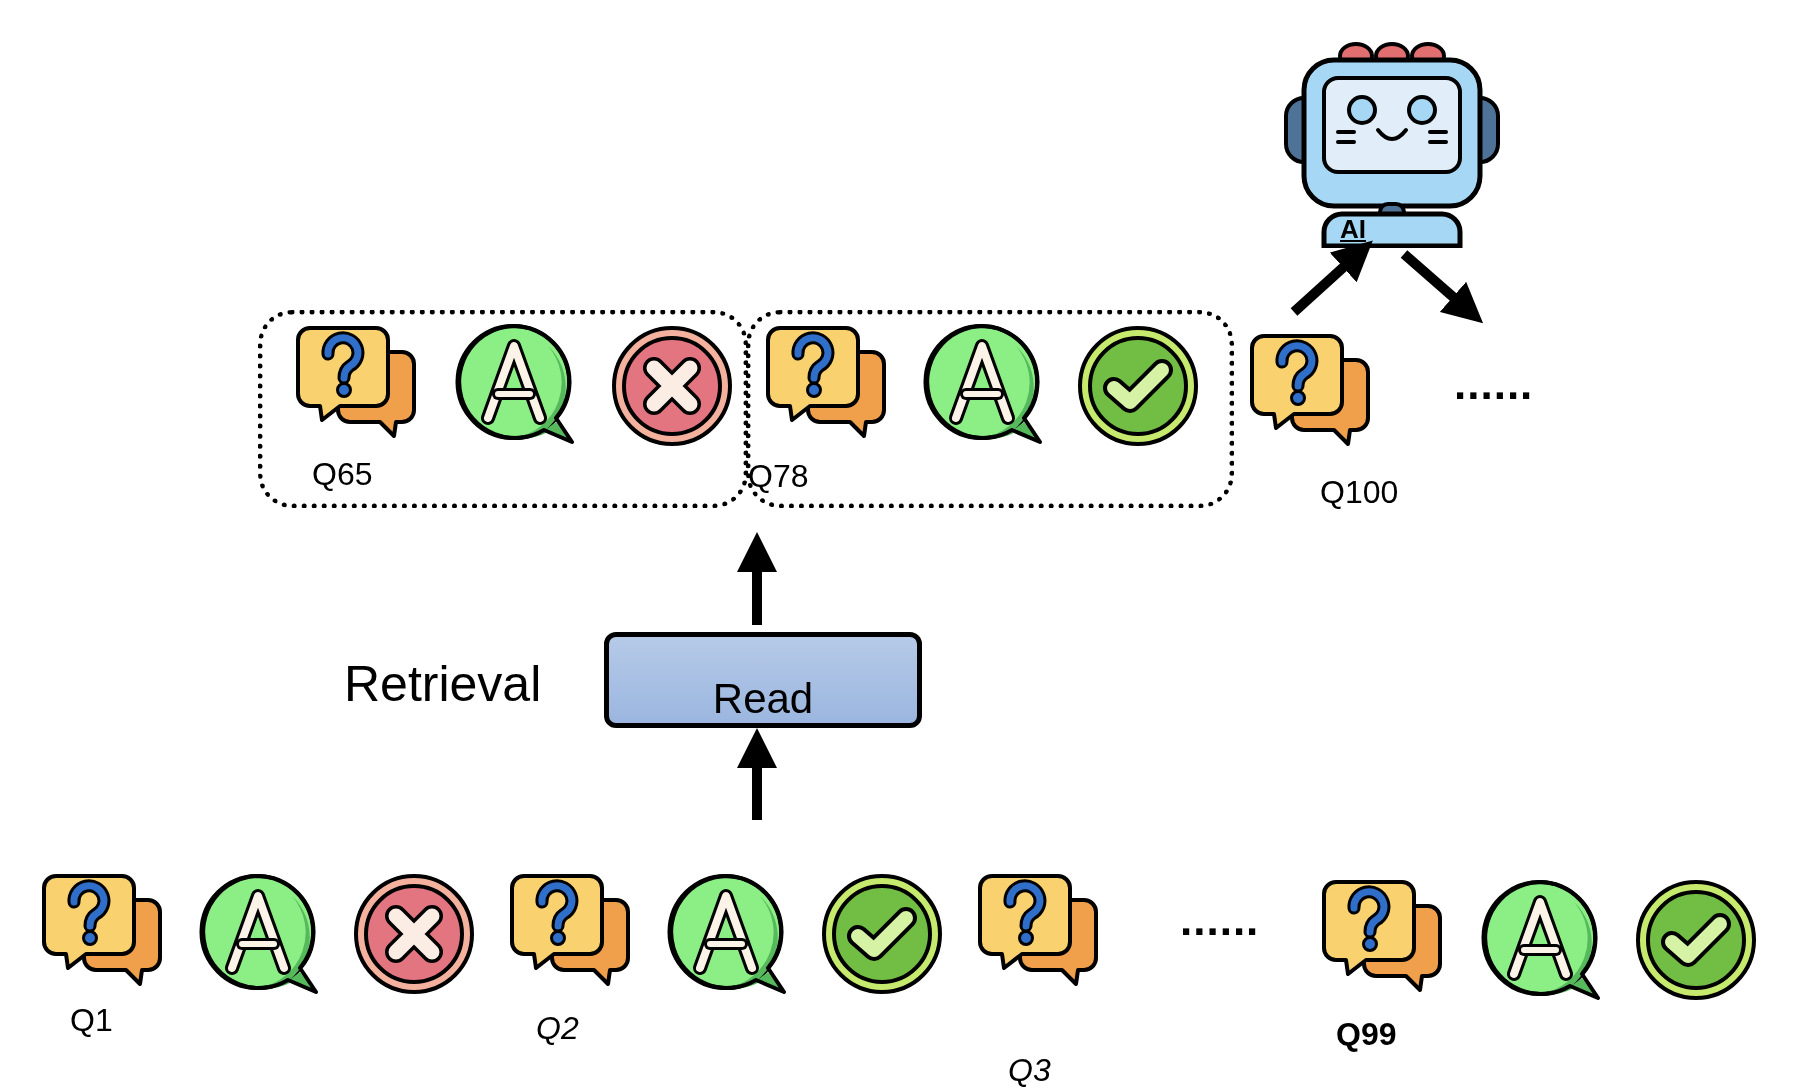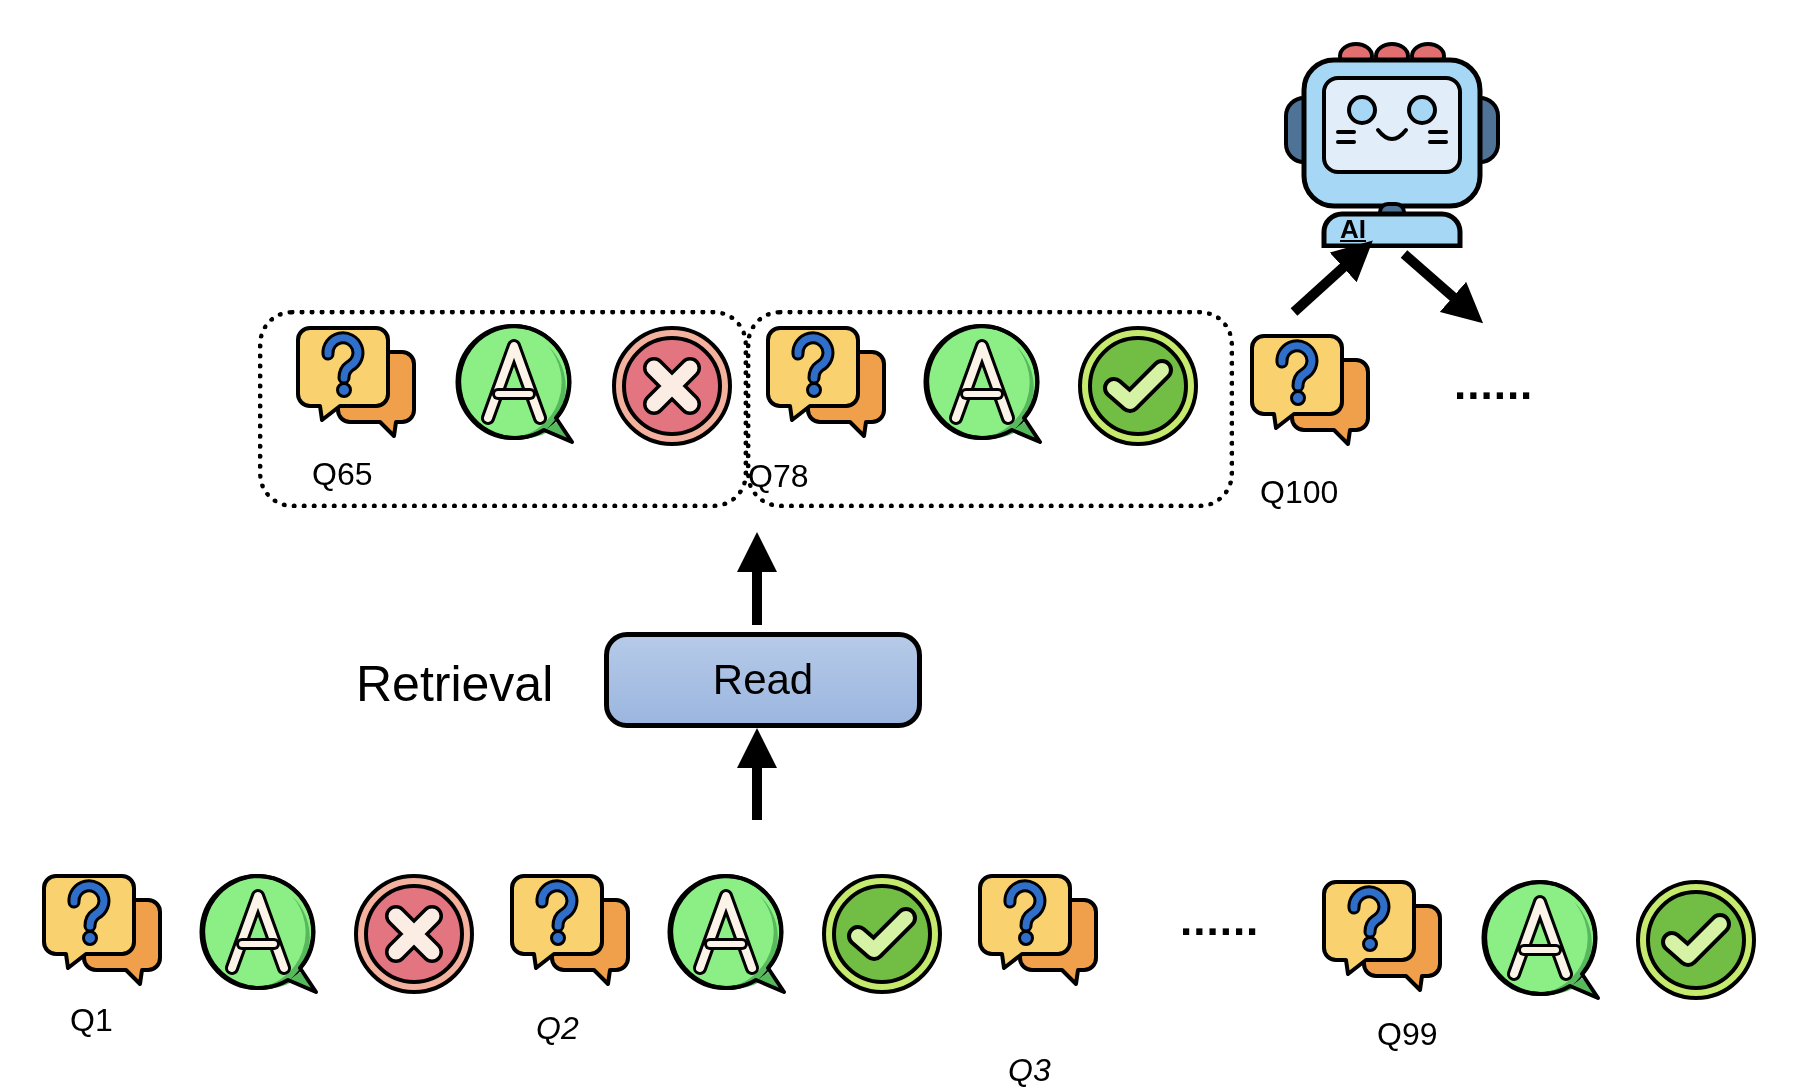--- a/index.html
+++ b/index.html
@@ -5,25 +5,25 @@
   html, body { margin: 0; padding: 0; background: #ffffff; }
   body { width: 1794px; height: 1092px; position: relative; overflow: hidden;
          font-family: "Liberation Sans", "DejaVu Sans", sans-serif; color: #000; }
   .abs { position: absolute; }
   .icon { position: absolute; width: 124px; height: 124px; }
   .icon svg { width: 100%; height: 100%; display: block; overflow: visible; }
   .qlabel { position: absolute; font-size: 32px; line-height: 1; white-space: nowrap; }
   .dots { position: absolute; font-size: 44px; font-weight: bold; letter-spacing: 1px; line-height: 1; }
   .dotbox { position: absolute; border: 5px dotted #000; border-radius: 34px; box-sizing: border-box; }
   #read-box { position: absolute; left: 604px; top: 632px; width: 318px; height: 96px;
-              box-sizing: border-box; border: 5px solid #000; border-radius: 23px;
+              box-sizing: border-box; border: 5px solid #000; border-radius: 12px;
               background: linear-gradient(#b6cae8, #9bb6df);
-              display: flex; align-items: center; justify-content: center;
+              display: flex; align-items: flex-end; justify-content: center;
               font-size: 42px; }
-  #retrieval-label { position: absolute; left: 356px; top: 655px; font-size: 50px; }
+  #retrieval-label { position: absolute; left: 344px; top: 655px; font-size: 50px; }
   svg.overlay { position: absolute; left: 0; top: 0; width: 1794px; height: 1092px; pointer-events: none; }
 </style>
 </head>
 <body>
 
 <svg width="0" height="0" style="position:absolute">
   <defs>
     <symbol id="sym-question" viewBox="0 0 124 124">
 
       <path d="M44 30 H108 a12 12 0 0 1 12 12 V88 a12 12 0 0 1 -12 12 H102 L100 114 L86 100 H56 a12 12 0 0 1 -12 -12 Z" fill="#F0A04B" stroke="#000" stroke-width="4" stroke-linejoin="round"></path>
@@ -137,21 +137,21 @@
       <use href="#sym-correct"></use>
     </svg>
   </div>
 <span class="qlabel" style="left:748px; top:460px;">Q78</span>
 
 <div class="icon" style="left:1248px; top:330px;">
     <svg>
       <use href="#sym-question"></use>
     </svg>
   </div>
-<span class="qlabel" style="left:1260px; top:476px;">Q100</span>
+<span class="qlabel" style="left:1320px; top:476px;">Q100</span>
 <span class="dots" style="left:1454px; top:362px;">......</span>
 
 <span id="retrieval-label">Retrieval</span>
 <div id="read-box">
   <span>Read</span>
 </div>
 
 <div class="icon" style="left:40px; top:870px;">
     <svg>
       <use href="#sym-question"></use>
@@ -203,13 +203,13 @@
 <div class="icon" style="left:1478px; top:878px;">
     <svg>
       <use href="#sym-answer"></use>
     </svg>
   </div>
 <div class="icon" style="left:1634px; top:878px;">
     <svg>
       <use href="#sym-correct"></use>
     </svg>
   </div>
-<span class="qlabel" style="left:1377px; top:1018px;">Q99</span>
+<span class="qlabel" style="left:1336px; top:1018px;font-weight:bold;">Q99</span>
 
 </body></html>

